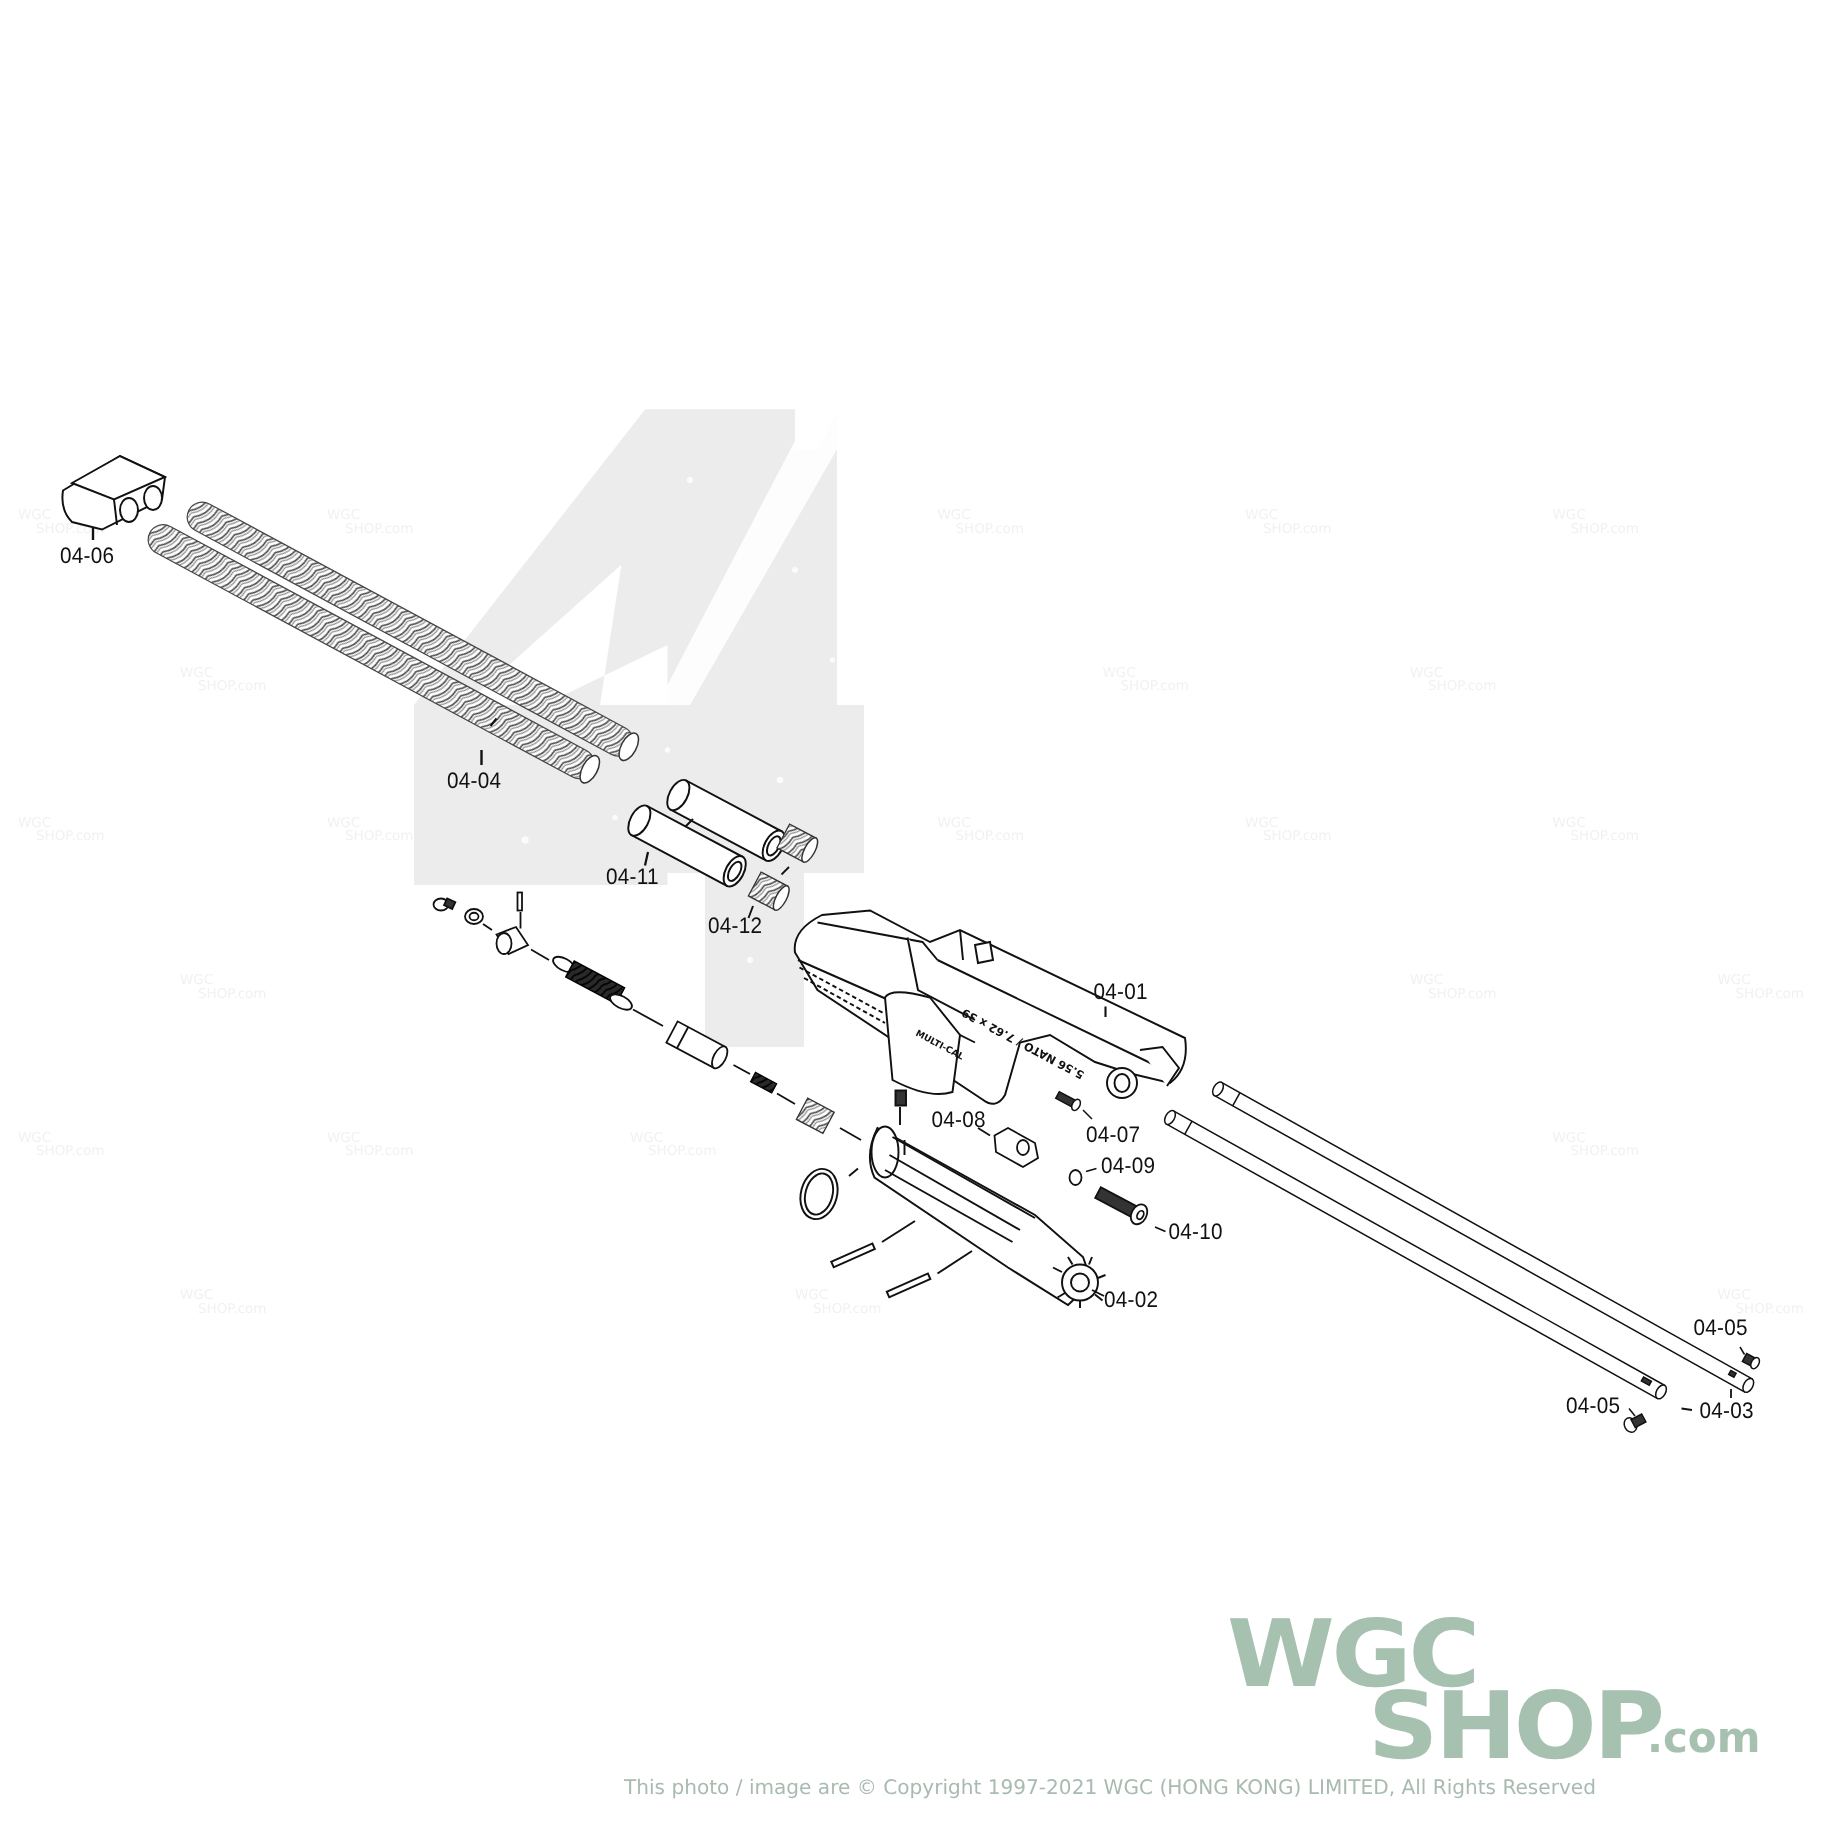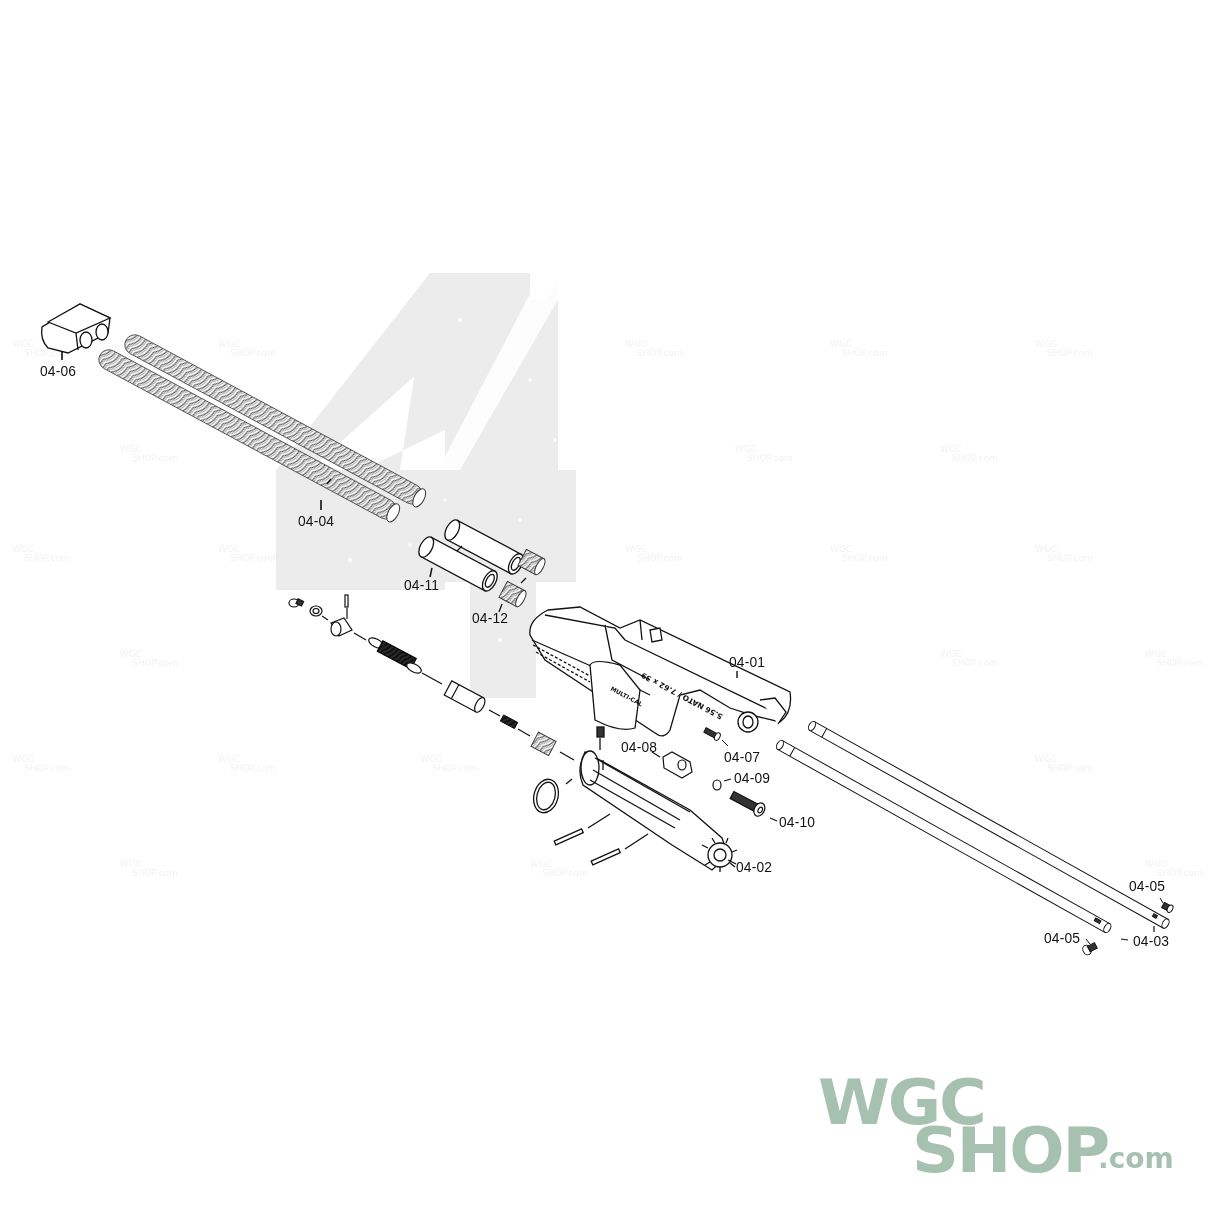--- a/index.html
+++ b/index.html
@@ -331,13 +331,14 @@
   <div class="label" style="left:779px;top:813px;">04-10</div>
   <div class="label" style="left:736px;top:858px;">04-02</div>
   <div class="label" style="left:1129px;top:877px;">04-05</div>
   <div class="label" style="left:1133px;top:932px;">04-03</div>
   <div class="label" style="left:1044px;top:929px;">04-05</div>
 
   <div class="brand brand-wgc">WGC</div>
   <div class="brand brand-shop">SHOP</div>
   <div class="brand brand-com">.com</div>
 
+  <div class="copyright">This photo / image are © Copyright 1997-2021 WGC (HONG KONG) LIMITED, All Rights Reserved</div>
 </div>
 
 </body></html>

